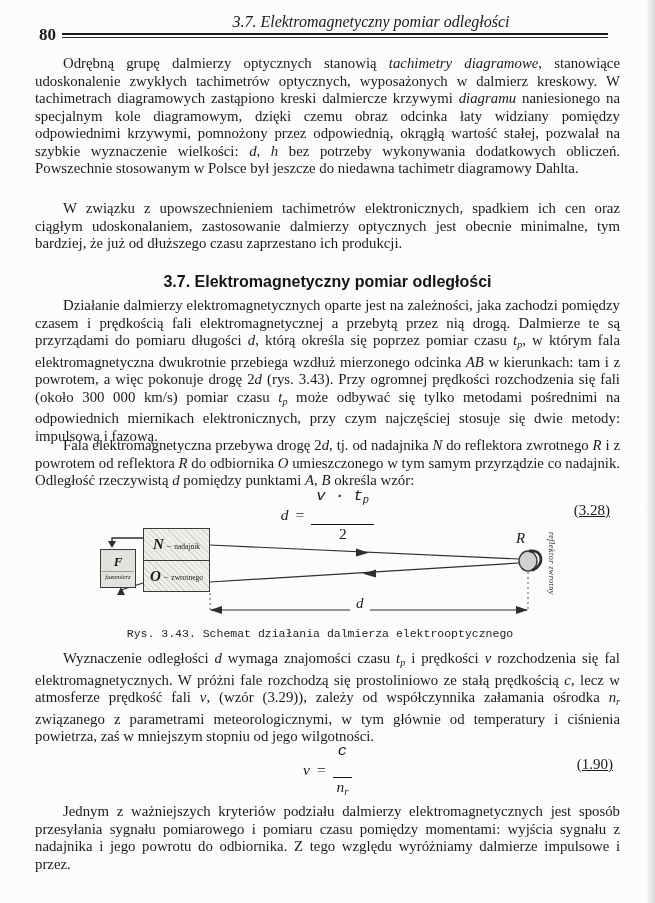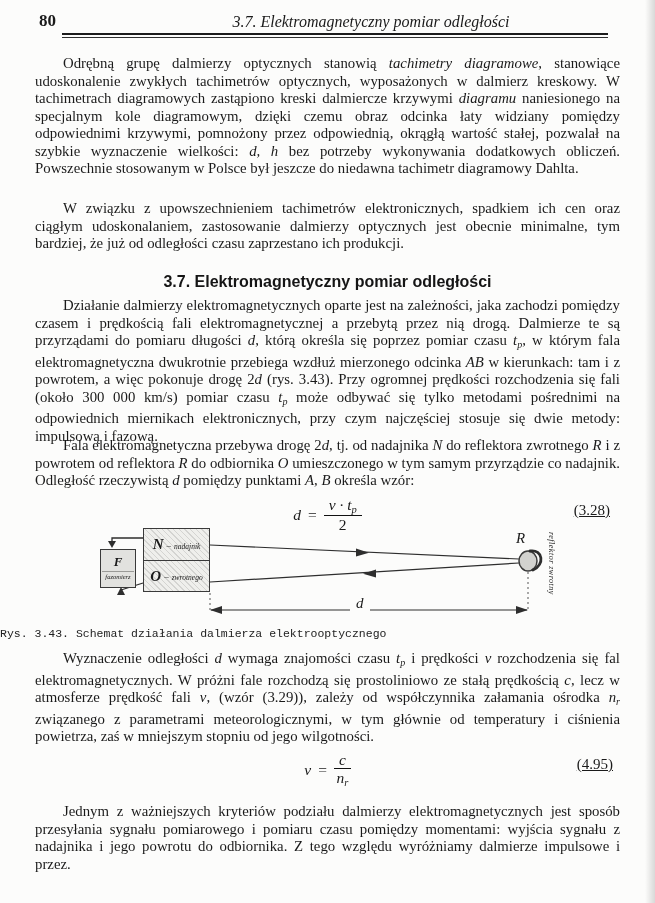--- a/index.html
+++ b/index.html
@@ -4,75 +4,75 @@
 <style>
   html,body{margin:0;padding:0;background:#e9e9e9;}
   .page{
     position:relative;width:655px;height:903px;margin:0 auto;
     background:#fcfcfb;overflow:hidden;
     font-family:"Liberation Serif", serif;color:#1a1a1a;
   }
   .scan-edge{position:absolute;top:0;right:0;width:10px;height:903px;
     background:linear-gradient(to right, rgba(0,0,0,0), rgba(0,0,0,0.14));}
   
-  .pagenum{position:absolute;left:39px;top:11px;font-size:17px;font-weight:bold;}
+  .pagenum{position:absolute;left:39px;top:25px;font-size:17px;font-weight:bold;}
   .running-title{position:absolute;left:371px;top:13px;transform:translateX(-50%);
     font-style:italic;font-size:16px;white-space:nowrap;}
   .head-rule{position:absolute;left:62px;top:33px;width:546px;height:2px;
     border-top:2px solid #1c1c1c;border-bottom:1px solid #2e2e2e;}
   
   .para{position:absolute;left:35px;width:585px;
     font-size:14.8px;line-height:17.5px;text-align:justify;text-indent:28px;margin:0;}
   .it{font-style:italic;}
   .sb{font-size:0.68em;vertical-align:-0.32em;}
   .section-heading{position:absolute;left:35px;width:585px;text-align:center;margin:0;
     font-family:"Liberation Sans", sans-serif;font-weight:bold;font-size:16px;color:#151515;}
   
   .equation{position:absolute;left:0;width:655px;display:flex;justify-content:center;align-items:center;}
   .eq-body{display:flex;align-items:center;font-size:15.5px;}
   .eq-lhs{font-style:italic;}
   .eq-rel{margin:0 7px;}
   .frac{display:inline-block;text-align:center;vertical-align:middle;}
-  .frac .num{display:block;border-bottom:1.4px solid #111;padding:0 5px 0;line-height:1.05;}
+  .frac .num{display:block;border-bottom:1.4px solid #111;padding:0 5px 18px;line-height:1.05;font-family:Liberation Mono, monospace;}
   .frac .den{display:block;padding-top:1px;line-height:1.05;}
   .eq-tag{position:absolute;font-size:15px;text-decoration:underline;}
   
   .figure{position:absolute;left:0;top:525px;width:655px;height:100px;}
   .figure svg{position:absolute;left:0;top:0;}
   .fbox{position:absolute;left:100px;top:24px;width:36px;height:39px;box-sizing:border-box;
     border:1.5px solid #3a3a3a;background:#e2e2df;text-align:center;}
   .fbox .letter{display:block;font-size:13px;font-weight:bold;font-style:italic;line-height:17px;margin-top:3px;}
   .fbox .small-label{display:block;font-size:6.5px;font-style:italic;line-height:8px;border-top:1px solid #9a9a97;margin:1px 1px 0;padding-top:1px;}
   .no-block{position:absolute;left:143px;top:3px;width:67px;height:64px;box-sizing:border-box;
     border:1.7px solid #3a3a3a;
     background:repeating-linear-gradient(45deg, rgba(70,70,70,0.16) 0 1px, rgba(0,0,0,0) 1px 4px),#efefec;}
   .no-row{height:50%;box-sizing:border-box;display:flex;align-items:center;justify-content:center;gap:3px;}
   .no-row.bottom{border-top:1.5px solid #3a3a3a;}
   .no-row .letter{font-size:15px;font-weight:bold;font-style:italic;}
   .no-row .dash{font-size:9px;}
-  .no-row .small-label{font-size:7.5px;font-style:italic;padding-top:3px;}
+  .no-row .small-label{font-size:7.5px;padding-top:3px;}
   .r-label{position:absolute;left:516px;top:5px;font-size:15px;font-style:italic;}
   .reflector-name{position:absolute;left:556px;top:7px;transform:rotate(90deg);transform-origin:top left;
     font-size:8px;font-style:italic;white-space:nowrap;letter-spacing:0.5px;color:#2c2c2c;}
   .d-label{position:absolute;left:350px;top:70px;padding:0 6px;background:#fcfcfb;
     font-size:15px;font-style:italic;}
-  .fig-caption{position:absolute;left:0;top:627px;width:640px;margin:0;
+  .fig-caption{position:absolute;left:0;top:627px;width:640px;text-align:center;margin:0;
     font-family:"Liberation Mono", monospace;font-size:11.5px;color:#222;}
 </style>
 </head>
 <body>
 
 <div class="page">
 
   <div class="pagenum">80</div>
   <div class="running-title">3.7. Elektromagnetyczny pomiar odległości</div>
   <div class="head-rule"></div>
 
   <p class="para" style="top:55px;"><span>Odrębną grupę dalmierzy optycznych stanowią </span><span class="it">tachimetry diagramowe</span><span>, stanowiące udoskonalenie zwykłych tachimetrów optycznych, wyposażonych w dalmierz kreskowy. W tachimetrach diagramowych zastąpiono kreski dalmiercze krzywymi </span><span class="it">diagramu</span><span> naniesionego na specjalnym kole diagramowym, dzięki czemu obraz odcinka łaty widziany pomiędzy odpowiednimi krzywymi, pomnożony przez odpowiednią, okrągłą wartość stałej, pozwalał na szybkie wyznaczenie wielkości: </span><span class="it">d, h</span><span> bez potrzeby wykonywania dodatkowych obliczeń. Powszechnie stosowanym w Polsce był jeszcze do niedawna tachimetr diagramowy Dahlta.</span></p>
-  <p class="para" style="top:200px;"><span>W związku z upowszechnieniem tachimetrów elektronicznych, spadkiem ich cen oraz ciągłym udoskonalaniem, zastosowanie dalmierzy optycznych jest obecnie minimalne, tym bardziej, że już od odległości czasu zaprzestano ich produkcji.</span></p>
+  <p class="para" style="top:200px;"><span>W związku z upowszechnieniem tachimetrów elektronicznych, spadkiem ich cen oraz ciągłym udoskonalaniem, zastosowanie dalmierzy optycznych jest obecnie minimalne, tym bardziej, że już od dłuższego czasu zaprzestano ich produkcji.</span></p>
 
   <h2 class="section-heading" style="top:273px;">3.7. Elektromagnetyczny pomiar odległości</h2>
 
   <p class="para" style="top:297px;"><span>Działanie dalmierzy elektromagnetycznych oparte jest na zależności, jaka zachodzi pomiędzy czasem i prędkością fali elektromagnetycznej a przebytą przez nią drogą. Dalmierze te są przyrządami do pomiaru długości </span><span class="it">d</span><span>, którą określa się poprzez pomiar czasu </span><span class="it">t</span><span class="it sb">p</span><span>, w którym fala elektromagnetyczna dwukrotnie przebiega wzdłuż mierzonego odcinka </span><span class="it">AB</span><span> w kierunkach: tam i z powrotem, a więc pokonuje drogę 2</span><span class="it">d</span><span> (rys. 3.43). Przy ogromnej prędkości rozchodzenia się fali (około 300 000 km/s) pomiar czasu </span><span class="it">t</span><span class="it sb">p</span><span> może odbywać się tylko metodami pośrednimi na odpowiednich miernikach elektronicznych, przy czym najczęściej stosuje się dwie metody: impulsową i fazową.</span></p>
   <p class="para" style="top:437px;"><span>Fala elektromagnetyczna przebywa drogę 2</span><span class="it">d</span><span>, tj. od nadajnika </span><span class="it">N</span><span> do reflektora zwrotnego </span><span class="it">R</span><span> i z powrotem od reflektora </span><span class="it">R</span><span> do odbiornika </span><span class="it">O</span><span> umieszczonego w tym samym przyrządzie co nadajnik. Odległość rzeczywistą </span><span class="it">d</span><span> pomiędzy punktami </span><span class="it">A</span><span>, </span><span class="it">B</span><span> określa wzór:</span></p>
 
   <div class="equation" style="top:495px;height:40px;">
     <span class="eq-body">
       <span class="eq-lhs">d</span>
       <span class="eq-rel">=</span>
@@ -139,19 +139,19 @@
 
   <div class="equation" style="top:748px;height:44px;">
     <span class="eq-body">
       <span class="eq-lhs">v</span>
       <span class="eq-rel">=</span>
       <span class="frac">
         <span class="num"><span class="it">c</span></span>
         <span class="den"><span class="it">n</span><span class="it sb">r</span></span>
       </span>
     </span>
-    <span class="eq-tag" style="right:42px;top:8px;">(4.95)</span>
+    <span class="eq-tag" style="right:42px;top:8px;">(1.90)</span>
   </div>
 
   <p class="para" style="top:803px;"><span>Jednym z ważniejszych kryteriów podziału dalmierzy elektromagnetycznych jest sposób przesyłania sygnału pomiarowego i pomiaru czasu pomiędzy momentami: wyjścia sygnału z nadajnika i jego powrotu do odbiornika. Z tego względu wyróżniamy dalmierze impulsowe i przez.</span></p>
 
   <div class="scan-edge"></div>
 </div>
 
 </body></html>

